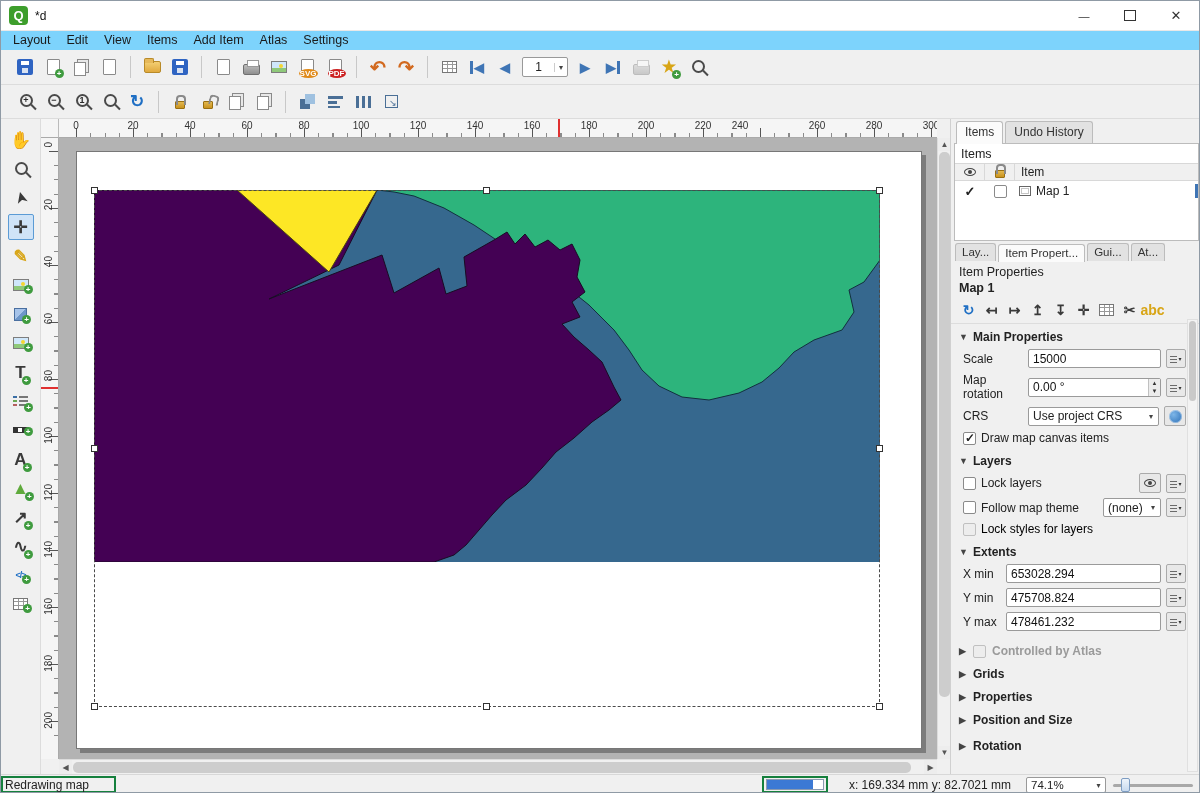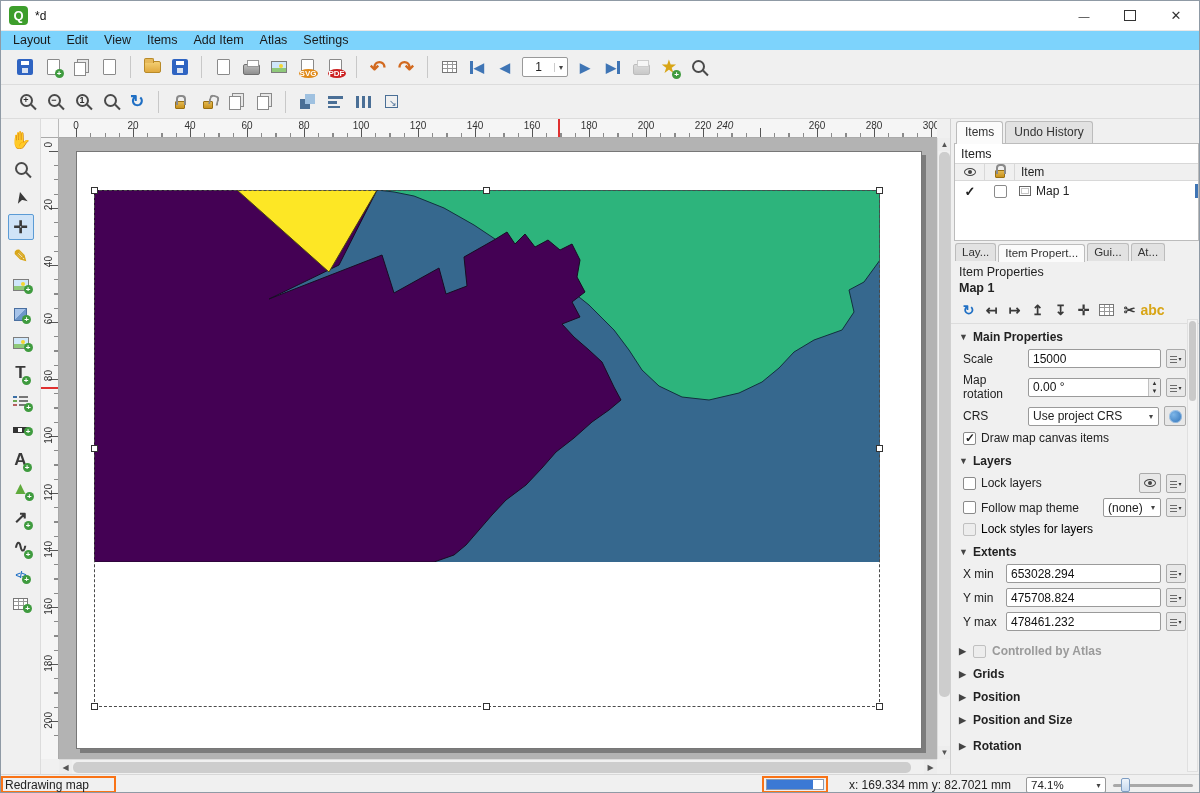--- a/index.html
+++ b/index.html
@@ -182,21 +182,21 @@
 .ddarr{font-size:6px;color:#333}
 .ddarr::after{content:"▾"}
 .sqbtn{width:22px;height:20px;border:1px solid #aaa;background:#e8e8e8;border-radius:2px;display:flex;align-items:center;justify-content:center;flex:none}
 .globe{width:13px;height:13px;border-radius:50%;background:radial-gradient(circle at 35% 35%,#7db6e8,#2a6db5);box-shadow:inset 0 0 0 1px rgba(255,255,255,.4)}
 .graylbl{color:#000000}
 #propsb{position:absolute;right:3px;top:58px;bottom:2px;width:11px;background:#f3f3f3;border:1px solid #e0e0e0}
 #propsb .pthumb{position:absolute;left:1px;right:1px;top:1px;height:80px;background:#c9c9c9;border-radius:4px}
 
 
 #statusbar{position:absolute;left:0;top:773px;width:1200px;height:20px;background:#f0f0f0;border-top:1px solid #d8d8d8;font-size:12px}
-.annot{border:2px solid #f97316}
+.annot{border:2px solid #15803d}
 #status-msg{position:absolute;left:0;top:1px;height:17px;width:115px;display:flex;align-items:center;padding-left:2px;background:#f0f0f0}
 #prog-annot{position:absolute;left:761px;top:1px;height:17px;width:66px;display:flex;align-items:center;justify-content:center}
 .prog{width:58px;height:11px;border:1px solid #8a9ab0;background:#fff;position:relative}
 .prog .fill{position:absolute;left:0;top:0;bottom:0;width:82%;background:#3c79d4}
 #coords{position:absolute;left:820px;top:3px;width:190px;text-align:right;color:#222}
 #zoomcombo{position:absolute;left:1025px;top:2px;width:80px;height:16px;background:#fff;border:1px solid #999;display:flex;align-items:center;border-radius:2px}
 #zoomcombo .cval{flex:1;padding-left:4px;font-size:11.5px}
 #zoomcombo .carr{width:13px;font-size:8px;color:#444;text-align:center}
 #zoomcombo .carr::after{content:"▾"}
 #slider{position:absolute;left:1112px;top:0;width:84px;height:20px}
@@ -431,21 +431,21 @@
       <span class="num" style="left: 131px;">40</span>
       <span class="num" style="left: 188px;">60</span>
       <span class="num" style="left: 245px;">80</span>
       <span class="num" style="left: 302px;">100</span>
       <span class="num" style="left: 359px;">120</span>
       <span class="num" style="left: 416px;">140</span>
       <span class="num" style="left: 473px;">160</span>
       <span class="num" style="left: 530px;">180</span>
       <span class="num" style="left: 587px;">200</span>
       <span class="num" style="left: 644px;">220</span>
-      <span class="num" style="left: 666px; font-style: italic;">240</span>
+      <span class="num" style="left: 681px;">240</span>
       <span class="num" style="left: 758px;">260</span>
       <span class="num" style="left: 815px;">280</span>
       <span class="num" style="left: 872px;">300</span>
     </div>
   <div id="rulerleft">
     <div class="redmark-h" style="top:249px"></div>
   <span class="numv" style="top: 4px;">0</span>
       <span class="numv" style="top: 61px;">20</span>
       <span class="numv" style="top: 118px;">40</span>
       <span class="numv" style="top: 175px;">60</span>
@@ -667,21 +667,21 @@
           <span class="tri"></span>
           <span class="cb dis"></span>
           <span class="sechl">Controlled by Atlas</span>
         </div>
         <div class="sech closed">
           <span class="tri"></span>
           <span class="sechl">Grids</span>
         </div>
         <div class="sech closed">
           <span class="tri"></span>
-          <span class="sechl">Position</span>
+          <span class="sechl">Properties</span>
         </div>
         <div class="sech closed">
           <span class="tri"></span>
           <span class="sechl">Position and Size</span>
         </div>
         <div class="sech closed" style="margin-top:12px">
           <span class="tri"></span>
           <span class="sechl">Rotation</span>
         </div>
 

